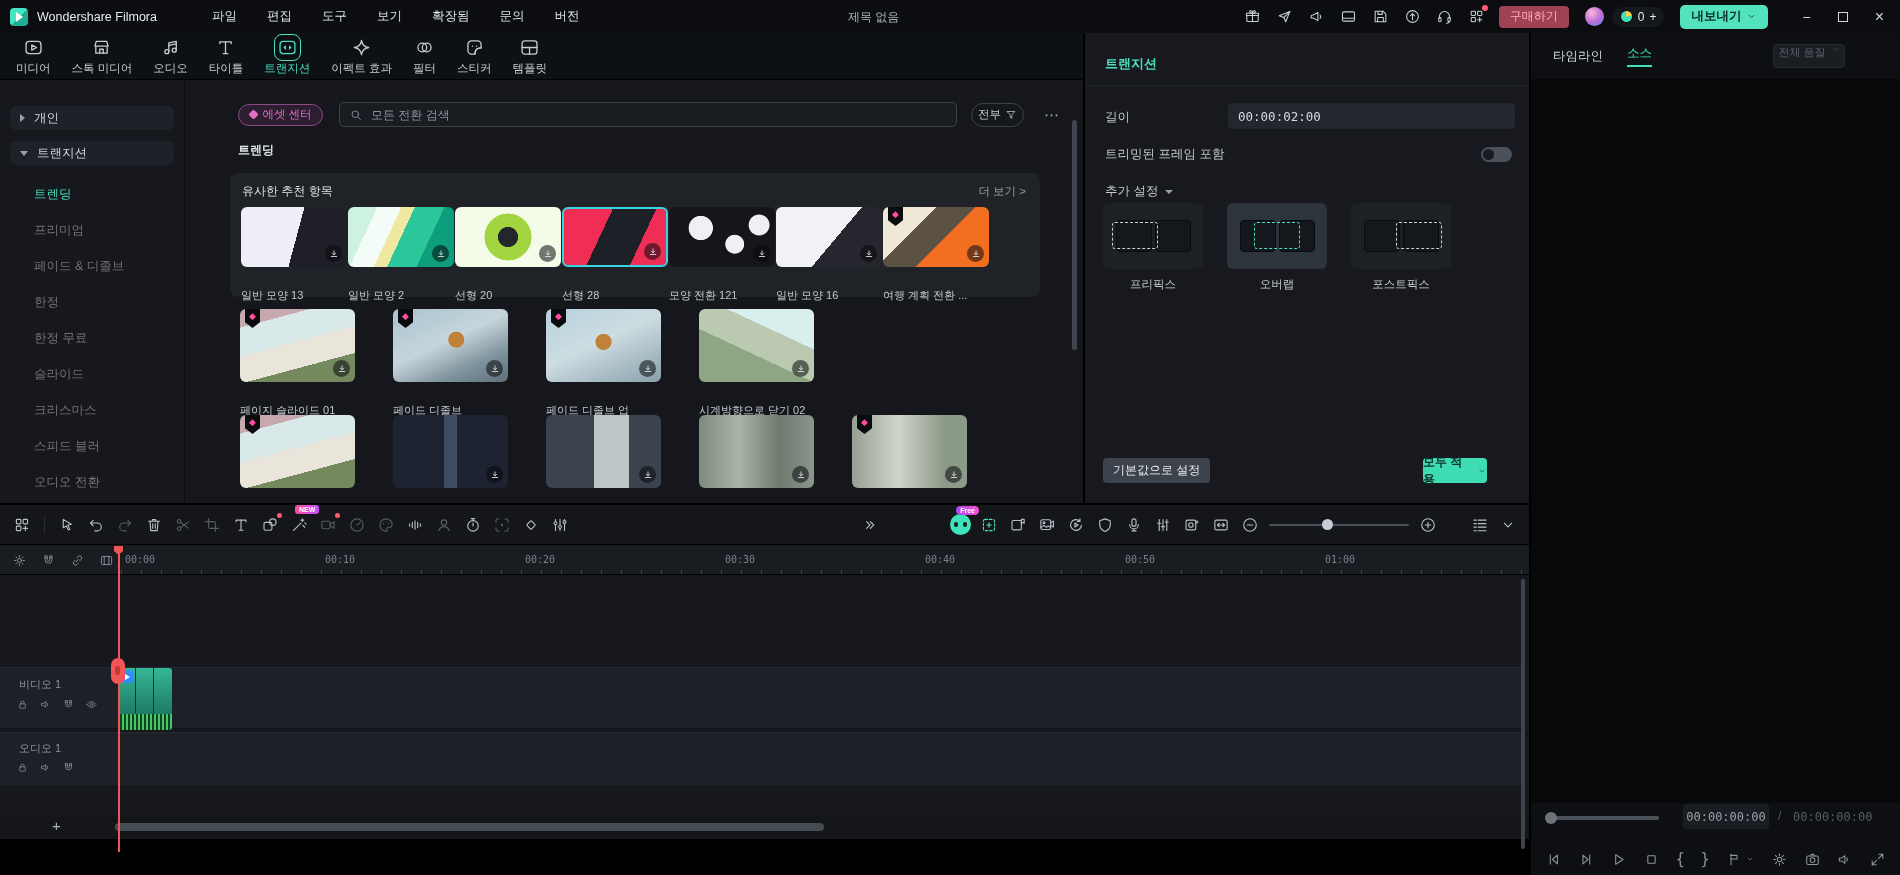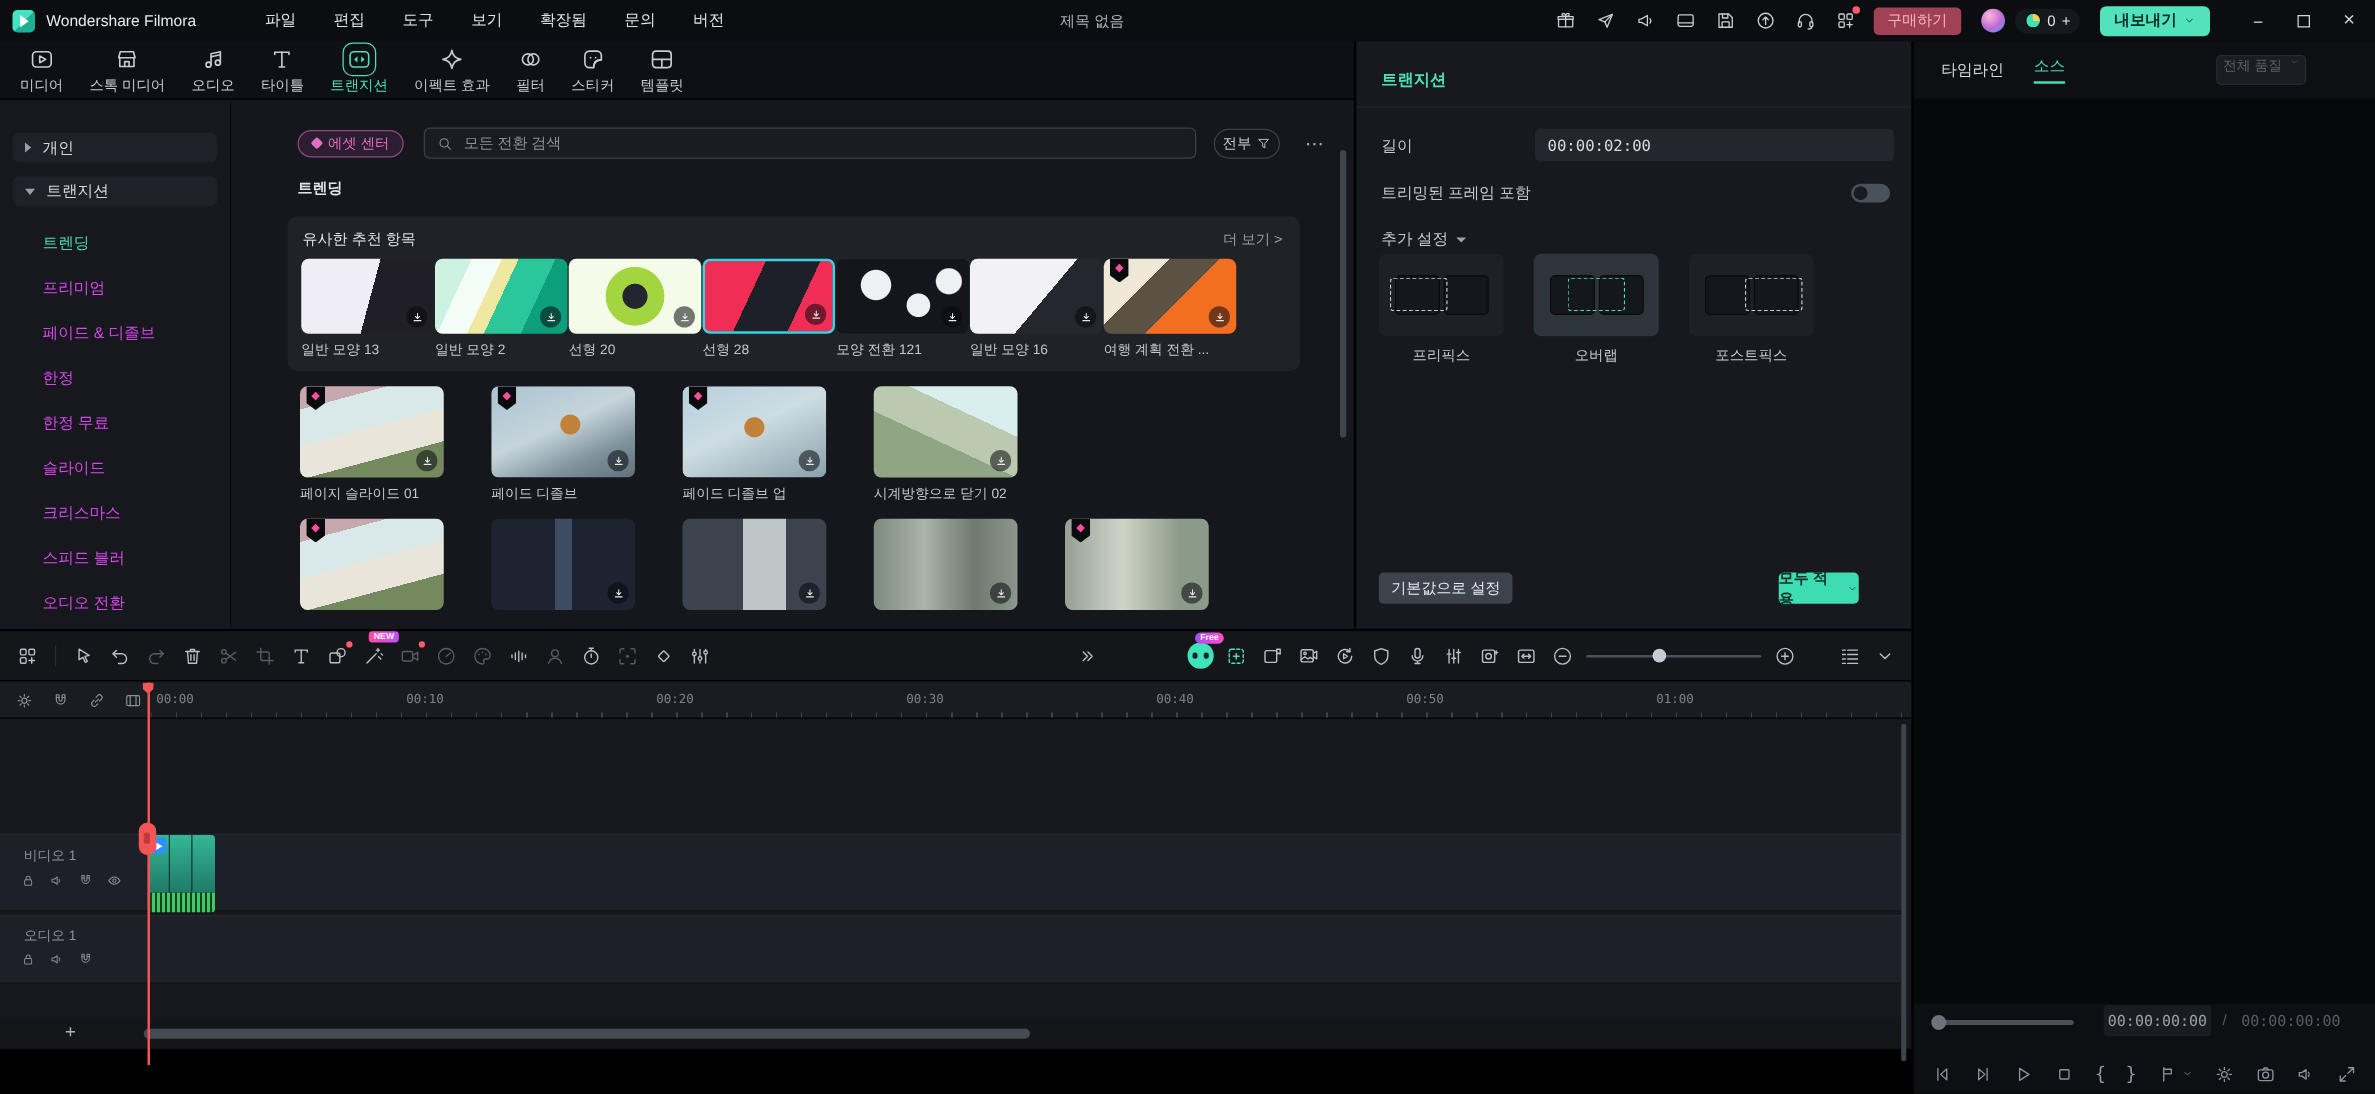--- a/index.html
+++ b/index.html
@@ -45,48 +45,48 @@
   .mtab{display:flex;flex-direction:column;align-items:center;gap:3px;padding:2px 8px;font-size:11.5px;color:#c7ccd2}
   .mtab svg{width:21px;height:21px}
   .mtab.active{color:#4ce0ba}
   .mtab.active svg{outline:1.5px solid #4ce0ba;outline-offset:2px;border-radius:5px}
   .media-body{position:absolute;top:47px;left:0;right:0;bottom:0;display:flex;background:#15171c}
   .sidebar{width:185px;border-right:1px solid #0b0d10;padding:26px 10px 0;background:#16181d;flex:none}
   .sgroup{height:24px;margin-bottom:11px;background:#1e2127;border-radius:6px;display:flex;align-items:center;
     gap:9px;padding-left:10px;font-size:12.5px;color:#d4d8dd}
   .car-r{width:0;height:0;border-left:5px solid #9aa0a8;border-top:4px solid transparent;border-bottom:4px solid transparent}
   .car-d{width:0;height:0;border-top:5px solid #9aa0a8;border-left:4px solid transparent;border-right:4px solid transparent}
-  .sitem{height:36px;display:flex;align-items:center;padding-left:24px;font-size:12.5px;color:#d946ef}
+  .sitem{height:36px;display:flex;align-items:center;padding-left:24px;font-size:12.5px;color:#737373}
   .sitem.active{color:#44dfb8}
   .content{position:relative;flex:1;background:#15171c;overflow:hidden}
   .row-search{position:absolute;left:53px;top:22px;display:flex;align-items:center}
   .ac-badge{width:85px;height:22px;border-radius:11px;background:#2d1d31;border:1px solid #8a4a84;color:#e06ec4;
     display:flex;align-items:center;justify-content:center;gap:4px;font-size:11.5px}
   .ac-gem{width:9px;height:9px;background:#e06ec4;border-radius:2px;transform:rotate(45deg) scale(.8)}
   .searchbox{margin-left:16px;width:618px;height:25px;border:1px solid #3c4148;border-radius:5px;background:#191c21;
     display:flex;align-items:center;padding:0 9px;gap:8px;color:#8b929c}
   .searchbox svg{width:14px;height:14px}
   .searchbox input{flex:1;background:transparent;border:none;outline:none;color:#c6cad0;font-size:12px;
-    font-family:Liberation Serif, serif}
+    font-family:Liberation Sans, sans-serif}
   .searchbox input::placeholder{color:#8b929c}
   .btn-all{margin-left:14px;width:53px;height:24px;border:1px solid #3c4148;border-radius:12px;display:flex;
     align-items:center;justify-content:center;gap:4px;color:#c6cad0;font-size:11.5px}
   .btn-all svg{width:12px;height:12px}
   .dots{margin-left:20px;color:#aab0b8;font-size:15px;letter-spacing:2px}
   .dots::before{content:"⋯"}
   .sec-label{position:absolute;left:53px;top:62px;font-size:12px;color:#dfe2e6;font-weight:bold}
   .rec-card{position:absolute;left:45px;top:93px;width:810px;height:124px;background:#1f2227;border-radius:8px}
   .rec-head{display:flex;align-items:center;padding:10px 14px 0 12px;font-size:12px}
   .rec-title{color:#dfe2e6}
   .rec-more{margin-left:auto;color:#9aa0a8;font-size:11.5px}
   .rec-row{display:flex;padding:7px 0 0 11px}
   .rcell{width:106px;margin-right:1px}
   .thumb{position:relative;height:60px;border-radius:6px;overflow:hidden;background:#333}
   .thumb.sel{border:2px solid #38d4e4}
-  .tname{margin-top:5px;font-size:11px;color:#c3c8ce;white-space:nowrap;overflow:hidden;text-overflow:ellipsis}
+  .tname{margin-top:21px;font-size:11px;color:#c3c8ce;white-space:nowrap;overflow:hidden;text-overflow:ellipsis}
   .gridrow{position:absolute;left:55px;display:flex;gap:38px}
   .gcell{width:115px}
   .gcell .thumb{height:73px}
   .pro{position:absolute;left:5px;top:0;width:15px;height:19px;background:#0a0b0d;border-radius:0 0 2px 2px;
     clip-path:polygon(0 0,100% 0,100% 70%,50% 100%,0 70%)}
   .pro::after{content:"◆";position:absolute;left:0;right:0;top:2px;text-align:center;font-size:9px;color:#ff4da0}
   .dl{position:absolute;right:5px;bottom:5px;width:17px;height:17px;border-radius:50%;
     background:rgba(8,10,12,.55);display:flex;align-items:center;justify-content:center;color:#e8eaec}
   .dl svg{width:10px;height:10px;stroke-width:2}
   .vscroll{position:absolute;right:6px;top:40px;width:5px;height:230px;background:#40454d;border-radius:3px}

